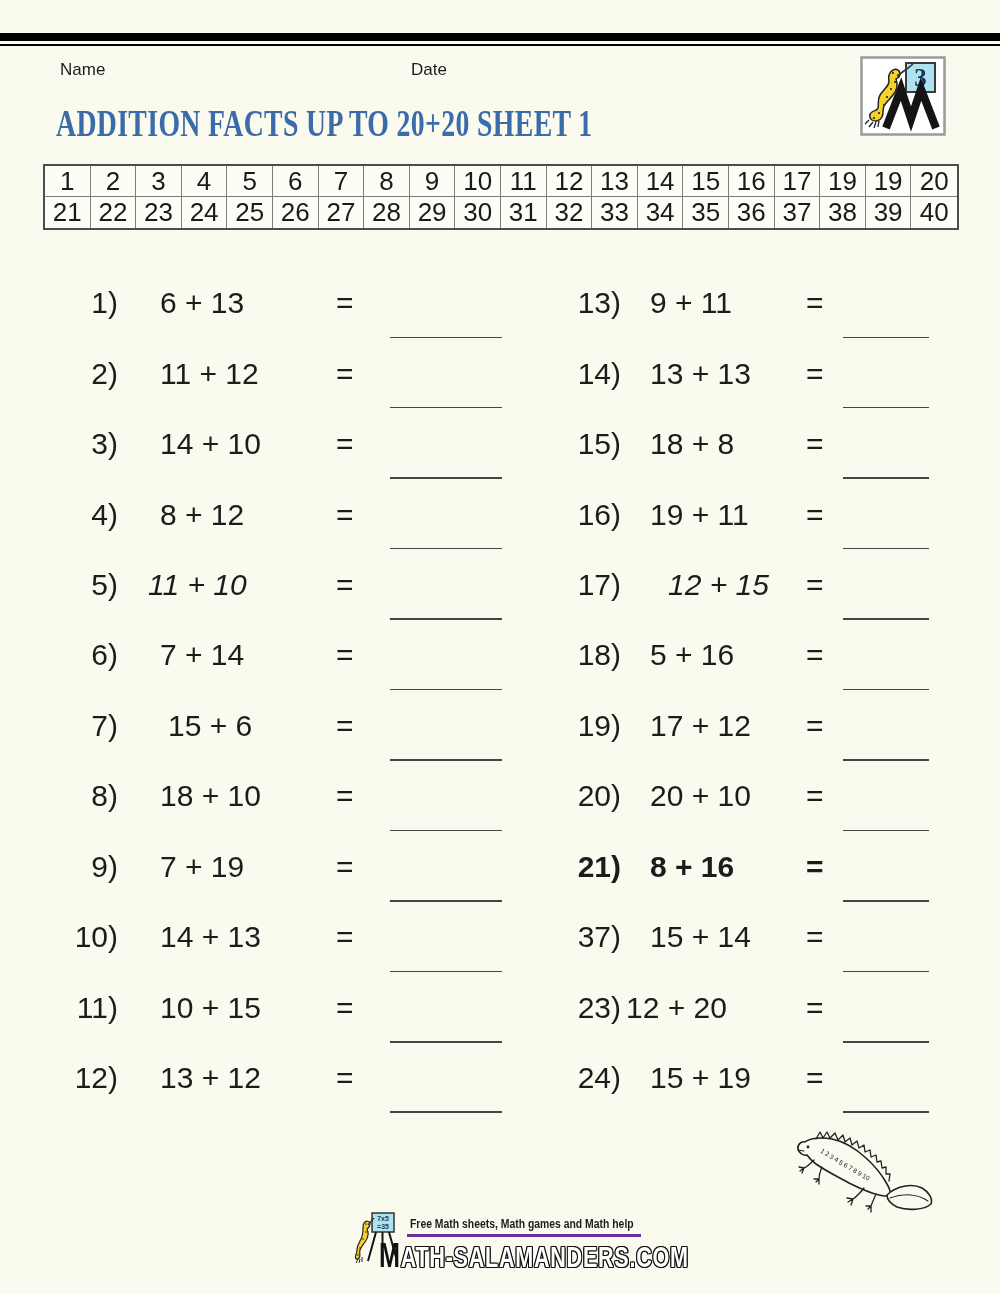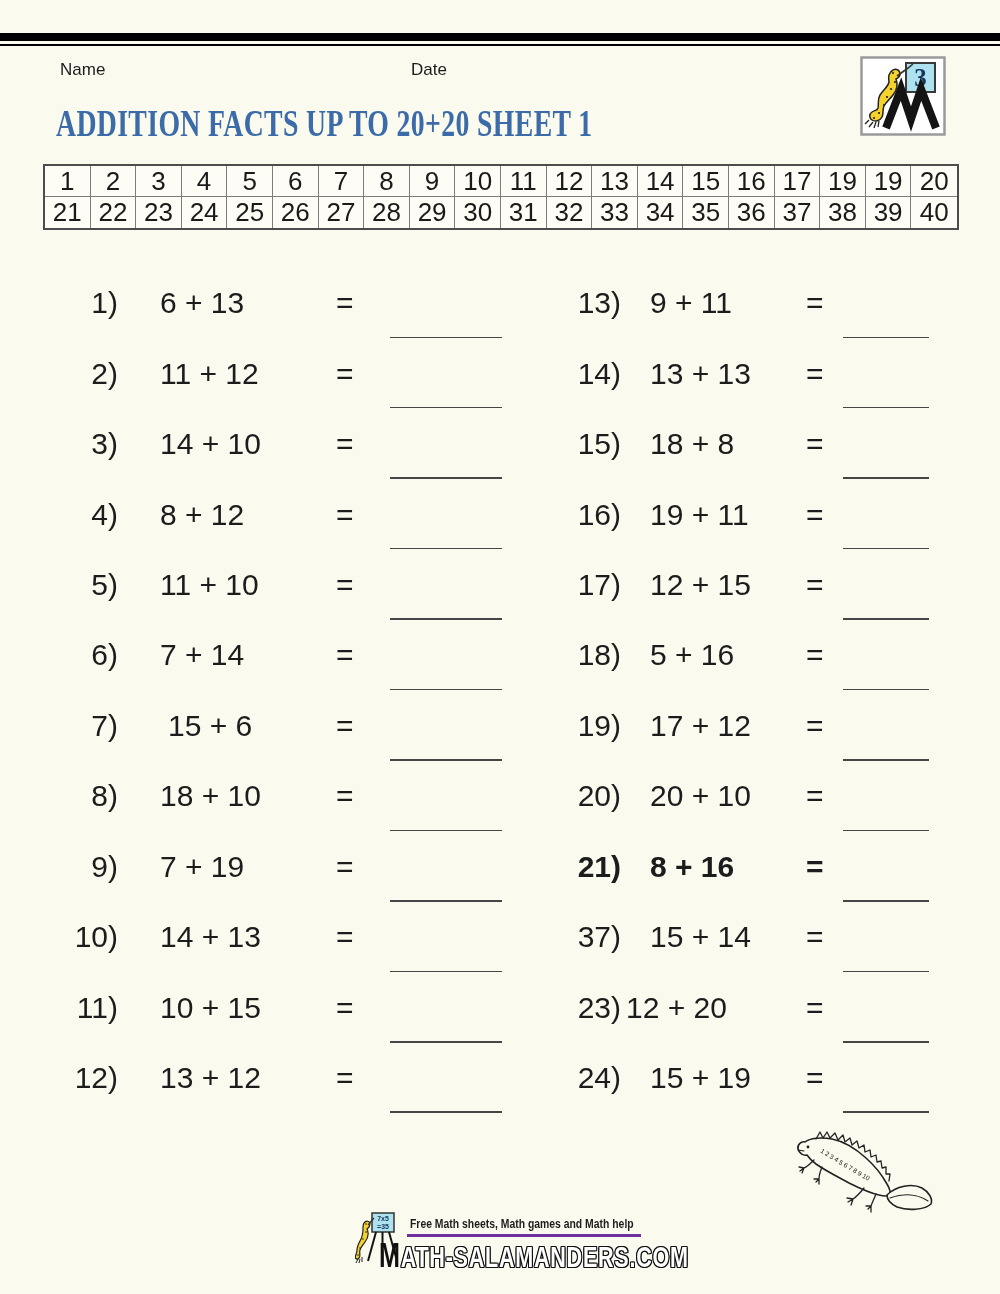--- a/index.html
+++ b/index.html
@@ -164,21 +164,21 @@
       <div class="answer-line" style="left: 390px; width: 112px;"></div>
     </div>
     <div class="problem-row" style="top: 211.35px;">
       <div class="p-label" style="left: 40px; width: 78px;">4)</div>
       <div class="p-expr" style="left: 160px;">8 + 12</div>
       <div class="p-eq" style="left: 336px;">=</div>
       <div class="answer-line" style="left: 390px; width: 112px;"></div>
     </div>
     <div class="problem-row" style="top: 281.8px;">
       <div class="p-label" style="left: 40px; width: 78px;">5)</div>
-      <div class="p-expr" style="left: 160px;">11 + 10</div>
+      <div class="p-expr" style="left: 148px; font-style: italic;">11 + 10</div>
       <div class="p-eq" style="left: 336px;">=</div>
       <div class="answer-line" style="left: 390px; width: 112px;"></div>
     </div>
     <div class="problem-row" style="top: 352.25px;">
       <div class="p-label" style="left: 40px; width: 78px;">6)</div>
       <div class="p-expr" style="left: 160px;">7 + 14</div>
       <div class="p-eq" style="left: 336px;">=</div>
       <div class="answer-line" style="left: 390px; width: 112px;"></div>
     </div>
     <div class="problem-row" style="top: 422.7px;">
@@ -236,21 +236,21 @@
       <div class="answer-line" style="left: 843px; width: 86px;"></div>
     </div>
     <div class="problem-row" style="top: 211.35px;">
       <div class="p-label" style="left: 540px; width: 81px;">16)</div>
       <div class="p-expr" style="left: 650px;">19 + 11</div>
       <div class="p-eq" style="left: 806px;">=</div>
       <div class="answer-line" style="left: 843px; width: 86px;"></div>
     </div>
     <div class="problem-row" style="top: 281.8px;">
       <div class="p-label" style="left: 540px; width: 81px;">17)</div>
-      <div class="p-expr" style="left: 650px;">12 + 15</div>
+      <div class="p-expr" style="left: 668px; font-style: italic;">12 + 15</div>
       <div class="p-eq" style="left: 806px;">=</div>
       <div class="answer-line" style="left: 843px; width: 86px;"></div>
     </div>
     <div class="problem-row" style="top: 352.25px;">
       <div class="p-label" style="left: 540px; width: 81px;">18)</div>
       <div class="p-expr" style="left: 650px;">5 + 16</div>
       <div class="p-eq" style="left: 806px;">=</div>
       <div class="answer-line" style="left: 843px; width: 86px;"></div>
     </div>
     <div class="problem-row" style="top: 422.7px;">

